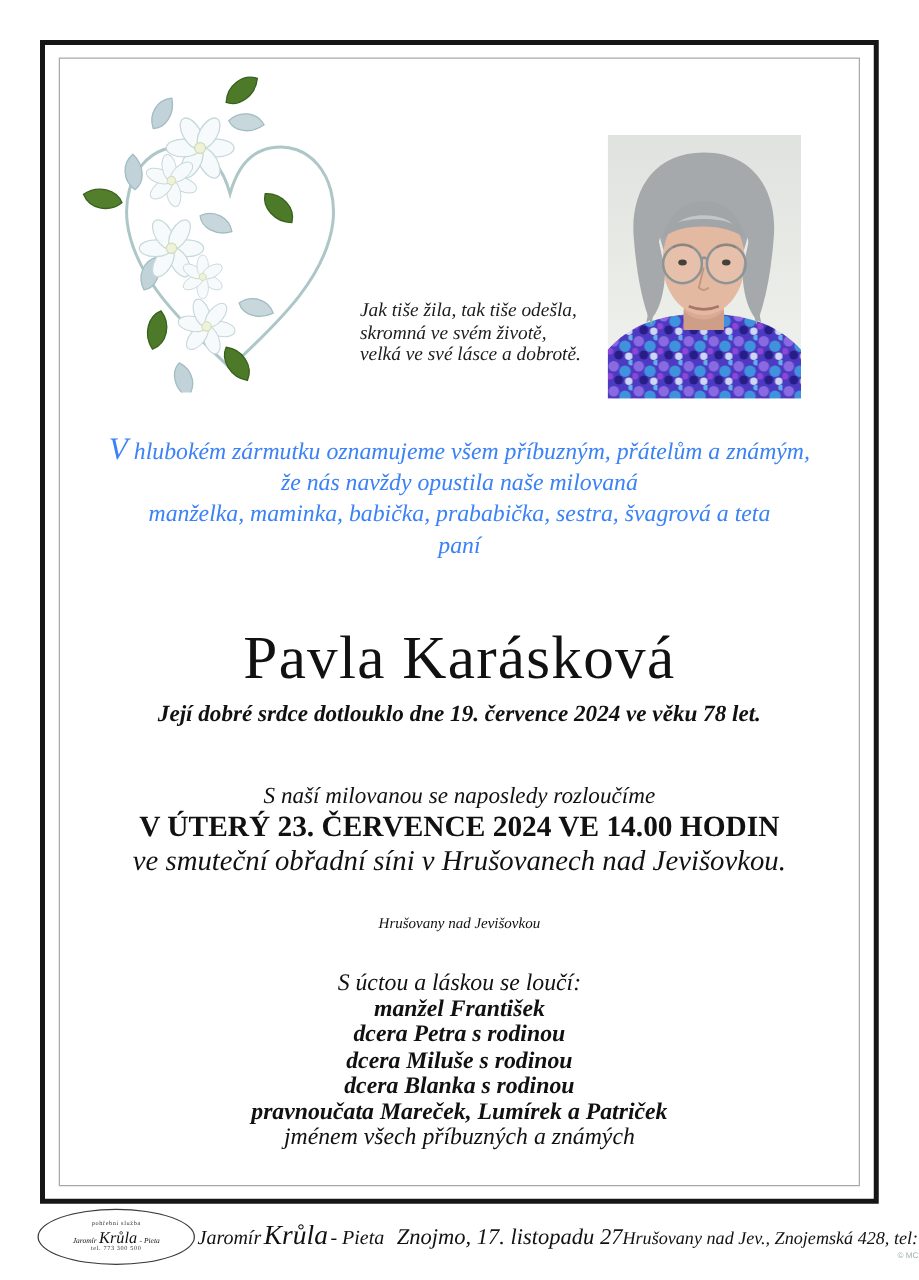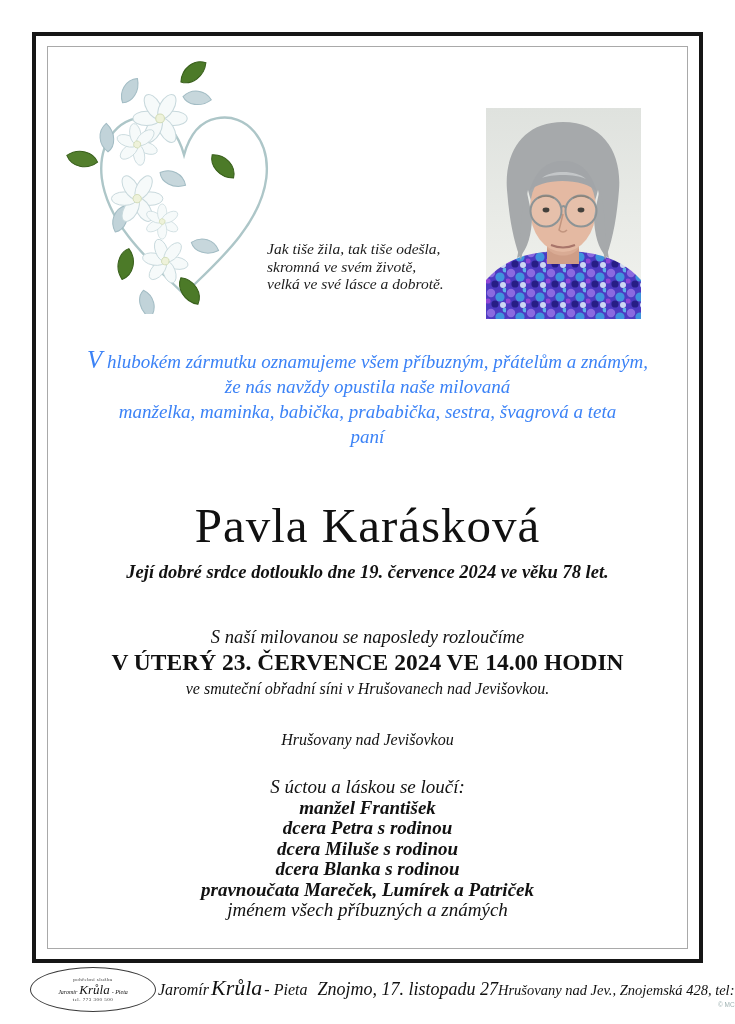--- a/index.html
+++ b/index.html
@@ -14,37 +14,37 @@
   }
   .inner-frame{
     position:absolute;left:11px;top:10px;right:11px;bottom:10px;
     border:1px solid #a9a9a9;
   }
   .abs{position:absolute;}
   .center{left:0;width:735px;text-align:center;}
 
   .decoration{left:58px;top:52px;width:250px;height:262px;}
 
-  .verse{left:267px;top:240px;font-style:italic;font-size:15.5px;line-height:17.5px;color:#1c1c1c;}
+  .verse{left:288px;top:240px;font-style:italic;font-size:15.5px;line-height:17.5px;color:#1c1c1c;}
 
   .photo{left:486px;top:108px;width:155px;height:211px;overflow:hidden;}
 
   .intro{top:347px;font-style:italic;font-size:19px;line-height:25px;color:#3b82f6;}
   .intro-first::first-letter{font-size:25px;}
 
   .name{top:472px;font-size:49px;letter-spacing:1px;line-height:60px;margin-top:24px;}
 
   .death-line{top:562px;font-style:italic;font-size:18.5px;font-weight:bold;}
 
   .farewell{top:626px;line-height:24px;}
   .farewell .l1{font-style:italic;font-size:18.5px;line-height:22px;}
   .farewell .l2{font-weight:bold;font-size:23.5px;line-height:29px;}
-  .farewell .l3{font-style:italic;font-size:16px;line-height:23px;}
-
-  .town{top:731px;font-style:italic;font-size:16px;}
+  .farewell .l3{font-style:italic;font-size:23px;line-height:23px;}
+
+  .town{top:731px;font-style:italic;font-size:12px;}
 
   .mourners{top:777px;font-size:19px;line-height:20.5px;font-style:italic;}
   .mourners .bold-line{font-weight:bold;}
 
   .footer{position:absolute;left:0;top:963px;width:735px;height:61px;padding-left:24px;}
   .logo{
     position:absolute;left:30px;top:4px;width:124px;height:43px;
     border:1.5px solid #3a3a3a;border-radius:50%;
     display:flex;flex-direction:column;align-items:center;justify-content:center;
     background:#fff;line-height:1;

